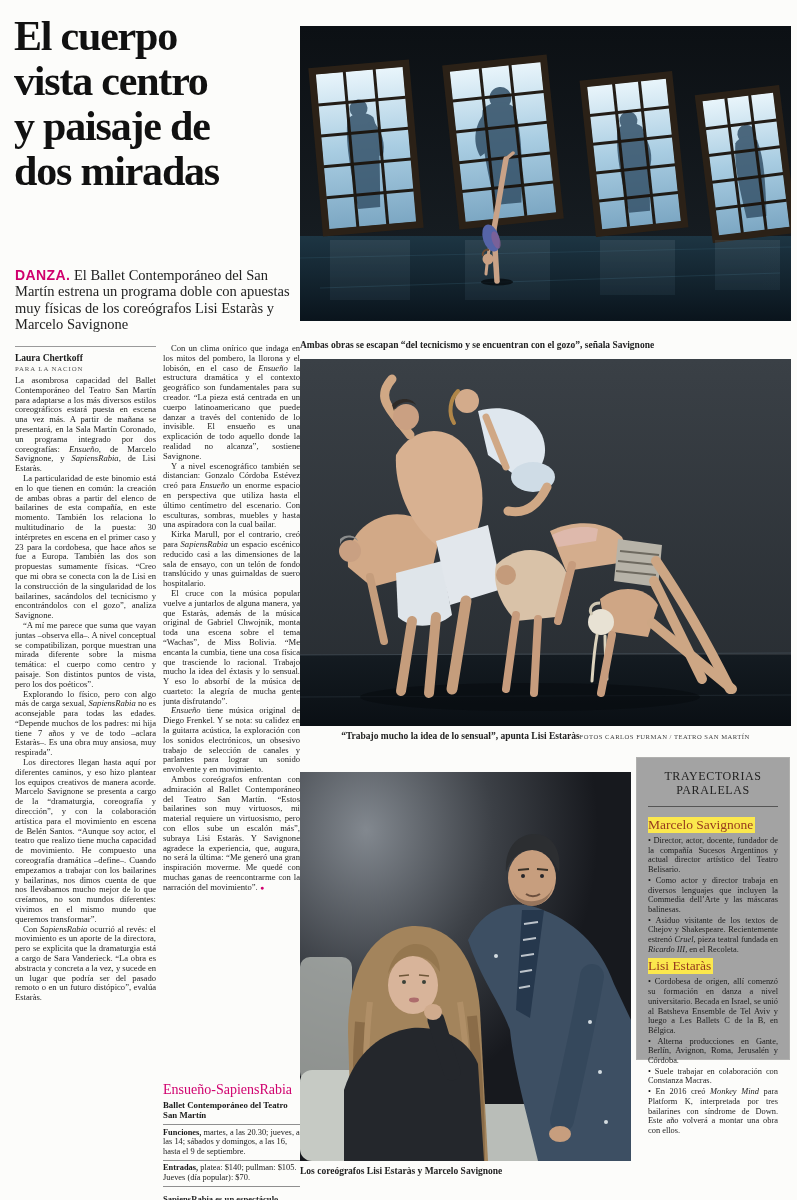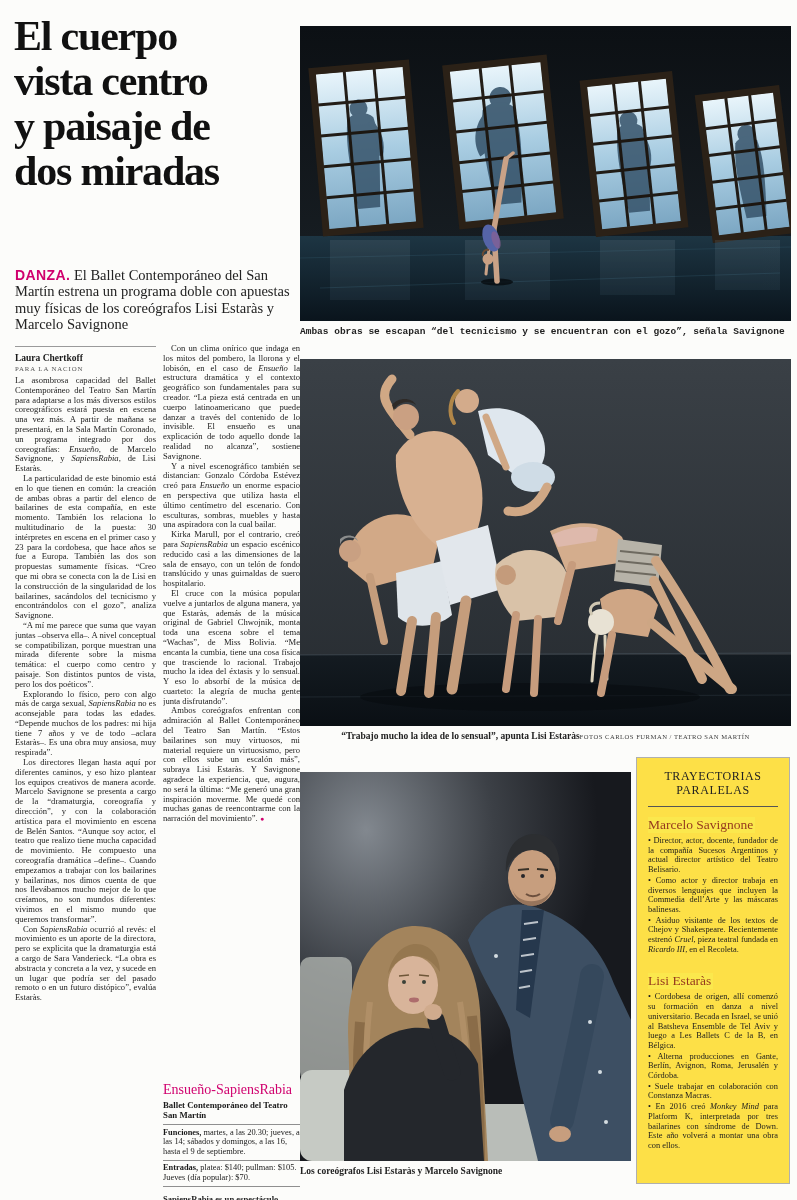--- a/index.html
+++ b/index.html
@@ -32,35 +32,35 @@
 
   
   .photo{display:block;}
   .photo svg{display:block;}
   .ph-stage{left:300px;top:26px;width:491px;height:295px;}
   .ph-group{left:300px;top:359px;width:491px;height:367px;}
   .ph-portrait{left:300px;top:772px;width:331px;height:389px;}
 
   
   .caption{font-weight:bold;font-size:9.5px;line-height:11px;color:#222;}
-  .cap1{left:300px;top:326px;width:491px;font-family:Liberation Mono, monospace;}
+  .cap1{left:300px;top:340px;width:491px;}
   .cap2{left:300px;top:731px;width:491px;display:flex;justify-content:center;align-items:baseline;}
   .credit{font-weight:normal;font-size:6.6px;letter-spacing:.5px;color:#3d3d3d;}
   .cap3{left:300px;top:1166px;width:331px;}
 
   
   .infobox{left:163px;top:1046px;width:137px;}
   .infobox .ib-title{font-weight:normal;font-size:14px;line-height:15px;color:#d0006e;margin-bottom:3px;margin-top:36px;}
   .infobox .ib-sub{font-weight:bold;font-size:8.8px;line-height:10px;margin-bottom:4px;}
   .infobox .ib-row{border-top:1px solid #8f8f8f;padding:2.5px 0 3px;font-size:8.4px;line-height:9.8px;}
   .infobox .ib-row b{font-weight:bold;}
   .infobox .ib-note{border-top:1px solid #8f8f8f;padding-top:3px;font-weight:bold;font-size:8.6px;line-height:18px;}
 
   
-  .sidebox{left:636px;top:757px;width:154px;height:427px;border:1px solid #b0b0ae;background:#fde047;
+  .sidebox{left:636px;top:757px;width:154px;height:303px;border:1px solid #b0b0ae;background:#a3a3a3;
            box-sizing:border-box;padding:11px 11px 8px;}
   .sb-title{text-align:center;font-size:12px;line-height:14px;letter-spacing:.6px;color:#222;}
   .sb-rule{border-top:1px solid #555;margin:9px 0 8px;}
   .sb-name{display:inline;background:#fbe84d;color:#963a1e;font-size:13.5px;line-height:16px;padding:0 2px 1px 0;}
   .sb-name-wrap{margin:6px 0 3px;}
   .sb-bullets{font-size:8.4px;line-height:9.7px;text-align:justify;color:#1c1c1c;}
   .sb-bullets .bl{margin:0 0 1px;}
   .sb-bullets .bl::before{content:"• ";}
 </style>
 </head>
@@ -211,20 +211,21 @@
     <p class="ind">Explorando lo físico, pero con algo más de carga sexual, <i>SapiensRabia</i> no es aconsejable para todas las edades. “Depende muchos de los padres: mi hija tiene 7 años y ve de todo –aclara Estaràs–. Es una obra muy ansiosa, muy respirada”.</p>
     <p class="ind">Los directores llegan hasta aquí por diferentes caminos, y eso hizo plantear los equipos creativos de manera acorde. Marcelo Savignone se presenta a cargo de la “dramaturgia, coreografía y dirección”, y con la colaboración artística para el movimiento en escena de Belén Santos. “Aunque soy actor, el teatro que realizo tiene mucha capacidad de movimiento. He compuesto una coreografía dramática –define–. Cuando empezamos a trabajar con los bailarines y bailarinas, nos dimos cuenta de que nos llevábamos mucho mejor de lo que creíamos, no son mundos diferentes: vivimos en el mismo mundo que queremos transformar”.</p>
     <p class="ind">Con <i>SapiensRabia</i> ocurrió al revés: el movimiento es un aporte de la directora, pero se explicita que la dramaturgia está a cargo de Sara Vanderieck. “La obra es abstracta y concreta a la vez, y sucede en un lugar que podría ser del pasado remoto o en un futuro distópico”, evalúa Estaràs.</p>
   </div>
 
   <div class="abs col col2">
     <p class="ind">Con un clima onírico que indaga en los mitos del pombero, la llorona y el lobisón, en el caso de <i>Ensueño</i> la estructura dramática y el contexto geográfico son fundamentales para su creador. “La pieza está centrada en un cuerpo latinoamericano que puede danzar a través del contenido de lo invisible. El ensueño es una explicación de todo aquello donde la realidad no alcanza”, sostiene Savignone.</p>
     <p class="ind">Y a nivel escenográfico también se distancian: Gonzalo Córdoba Estévez creó para <i>Ensueño</i> un enorme espacio en perspectiva que utiliza hasta el último centímetro del escenario. Con esculturas, sombras, muebles y hasta una aspiradora con la cual bailar.</p>
     <p class="ind">Kirka Marull, por el contrario, creó para <i>SapiensRabia</i> un espacio escénico reducido casi a las dimensiones de la sala de ensayo, con un telón de fondo translúcido y unas guirnaldas de suero hospitalario.</p>
     <p class="ind">El cruce con la música popular vuelve a juntarlos de alguna manera, ya que Estaràs, además de la música original de Gabriel Chwojnik, monta toda una escena sobre el tema “Wachas”, de Miss Bolivia. “Me encanta la cumbia, tiene una cosa física que trasciende lo racional. Trabajo mucho la idea del éxtasis y lo sensual. Y eso lo absorbí de la música de cuarteto: la alegría de mucha gente junta disfrutando”.</p>
+    <p class="ind"><i>Ensueño</i> tiene música original de Diego Frenkel. Y se nota: su calidez en la guitarra acústica, la exploración con los sonidos electrónicos, un obsesivo trabajo de selección de canales y parlantes para lograr un sonido envolvente y en movimiento.</p>
     <p class="ind"><span>Ambos coreógrafos enfrentan con admiración al Ballet Contemporáneo del Teatro San Martín. “Estos bailarines son muy virtuosos, mi material requiere un virtuosismo, pero con ellos sube un escalón más”, subraya Lisi Estaràs. Y Savignone agradece la experiencia, que, augura, no será la última: “Me generó una gran inspiración moverme. Me quedé con muchas ganas de reencontrarme con la narración del movimiento”.</span> <span class="endmark">●</span></p>
   </div>
 
   <div class="abs photo ph-group">
     <svg width="491" height="367" viewBox="0 0 491 367">
       <defs>
         <linearGradient id="bg2" x1="0" y1="0" x2="0" y2="1">
           <stop offset="0" stop-color="#3a4046"></stop>
             <stop offset="1" stop-color="#262b30"></stop>
         </linearGradient>
@@ -374,21 +375,21 @@
       <div>TRAYECTORIAS</div>
       <div>PARALELAS</div>
     </div>
     <div class="sb-rule"></div>
     <div class="sb-name-wrap"><span class="sb-name">Marcelo Savignone</span></div>
     <div class="sb-bullets">
       <p class="bl">Director, actor, docente, fundador de la compañía Sucesos Argentinos y actual director artístico del Teatro Belisario.</p>
       <p class="bl">Como actor y director trabaja en diversos lenguajes que incluyen la Commedia dell’Arte y las máscaras balinesas.</p>
       <p class="bl">Asiduo visitante de los textos de Chejov y Shakespeare. Recientemente estrenó <i>Cruel</i>, pieza teatral fundada en <i>Ricardo III</i>, en el Recoleta.</p>
     </div>
-    <div class="sb-name-wrap" style="margin-top:17px;"><span class="sb-name">Lisi Estaràs</span></div>
+    <div class="sb-name-wrap" style="margin-top:2px;"><span class="sb-name">Lisi Estaràs</span></div>
     <div class="sb-bullets">
       <p class="bl">Cordobesa de origen, allí comenzó su formación en danza a nivel universitario. Becada en Israel, se unió al Batsheva Ensemble de Tel Aviv y luego a Les Ballets C de la B, en Bélgica.</p>
       <p class="bl">Alterna producciones en Gante, Berlín, Avignon, Roma, Jerusalén y Córdoba.</p>
       <p class="bl">Suele trabajar en colaboración con Constanza Macras.</p>
       <p class="bl">En 2016 creó <i>Monkey Mind</i> para Platform K, interpretada por tres bailarines con síndrome de Down. Este año volverá a montar una obra con ellos.</p>
     </div>
   </div>
 
 </div>
 

